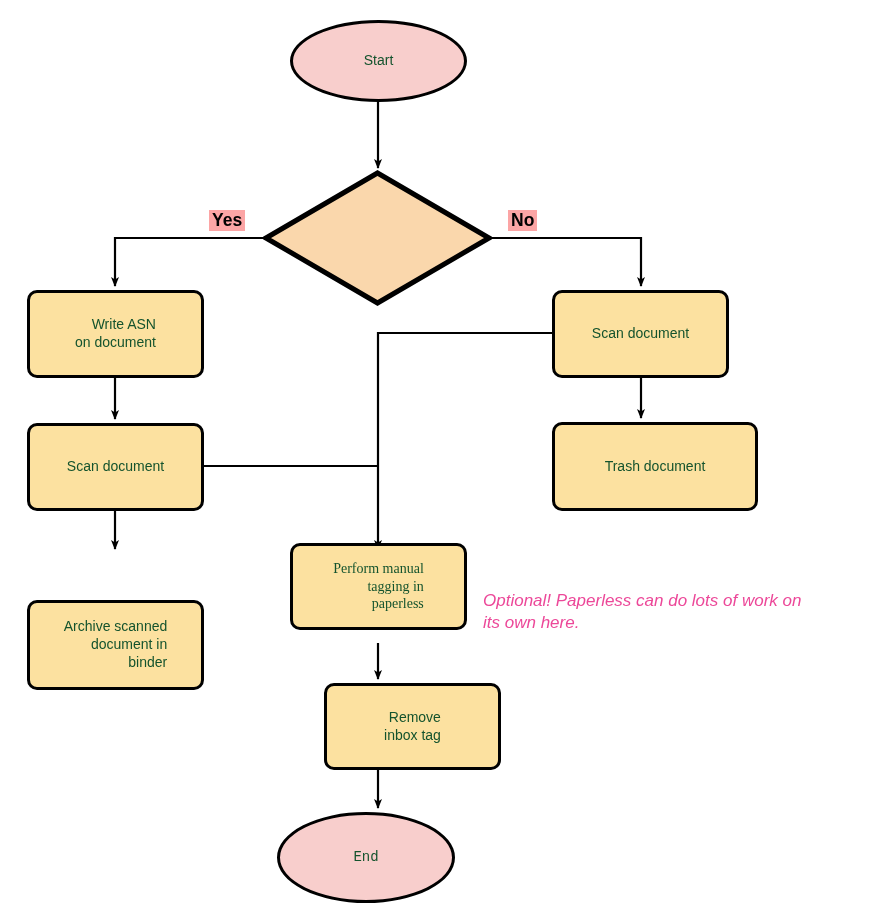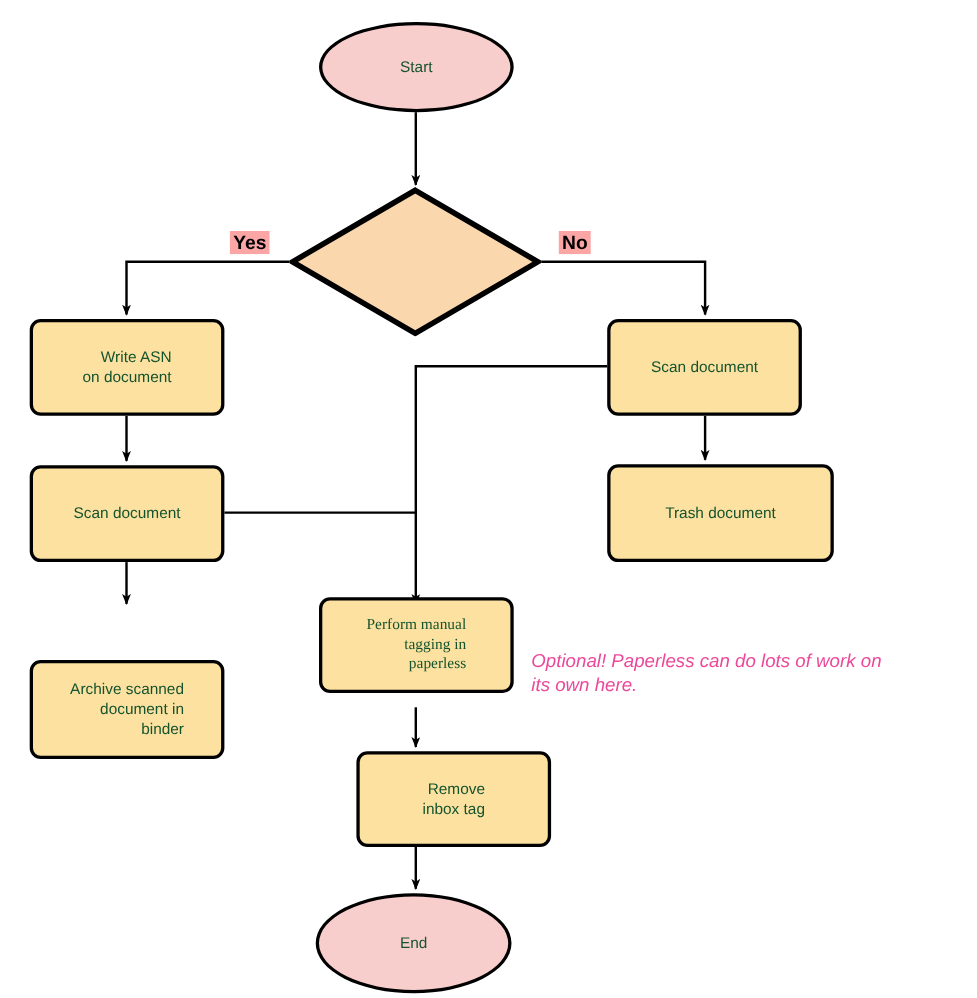--- a/index.html
+++ b/index.html
@@ -153,21 +153,21 @@
     <span>Perform manual
 tagging in
 paperless</span>
   </div>
 
   <div class="node process" style="left:290px; top:683px; width:177px; height:87px;margin-left:34px;">
     <span>Remove
 inbox tag</span>
   </div>
 
-  <div class="node terminator" style="left:287px; top:812px; width:178px; height:91px;">
+  <div class="node terminator" style="left:277px; top:812px; width:178px; height:91px;font-family:Liberation Mono, monospace;">
     <span>End</span>
   </div>
 
   <div class="edge-label" style="left:209px; top:210px;">
     <span>Yes</span>
   </div>
   <div class="edge-label" style="left:508px; top:210px;">
     <span>No</span>
   </div>
 

